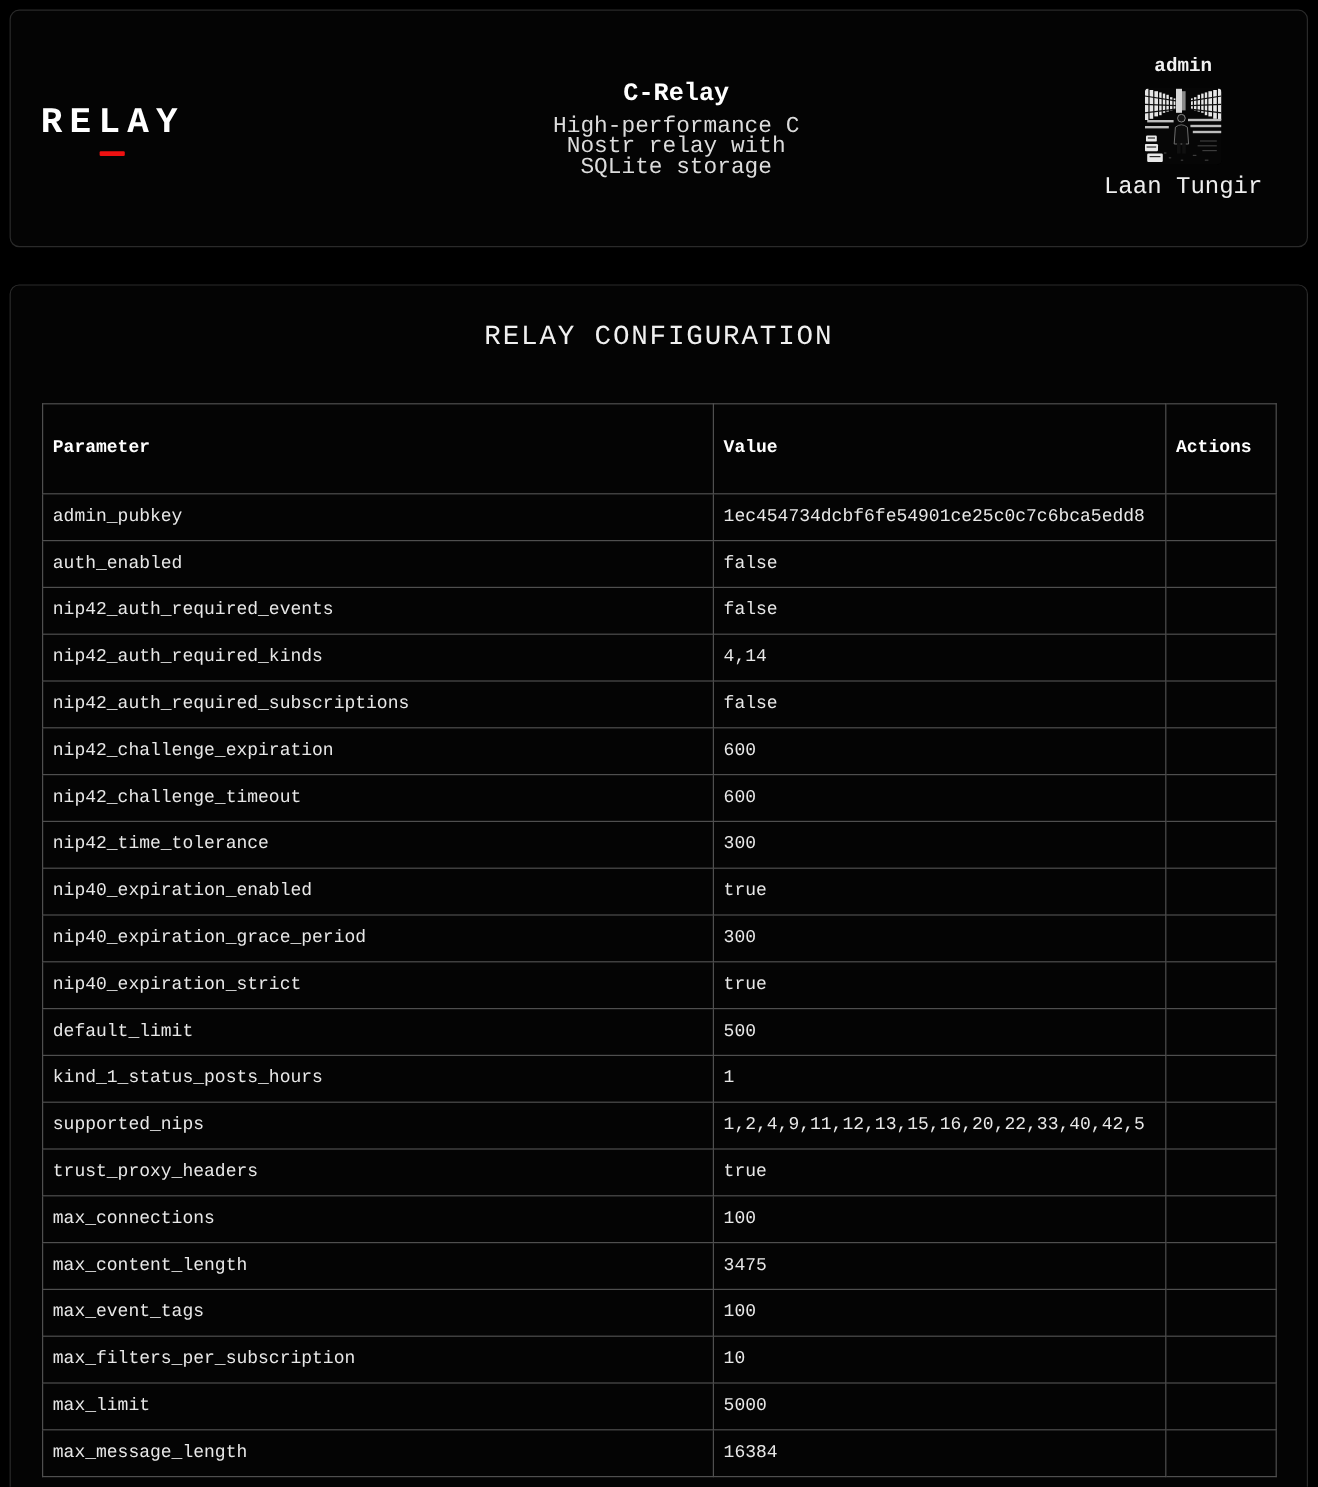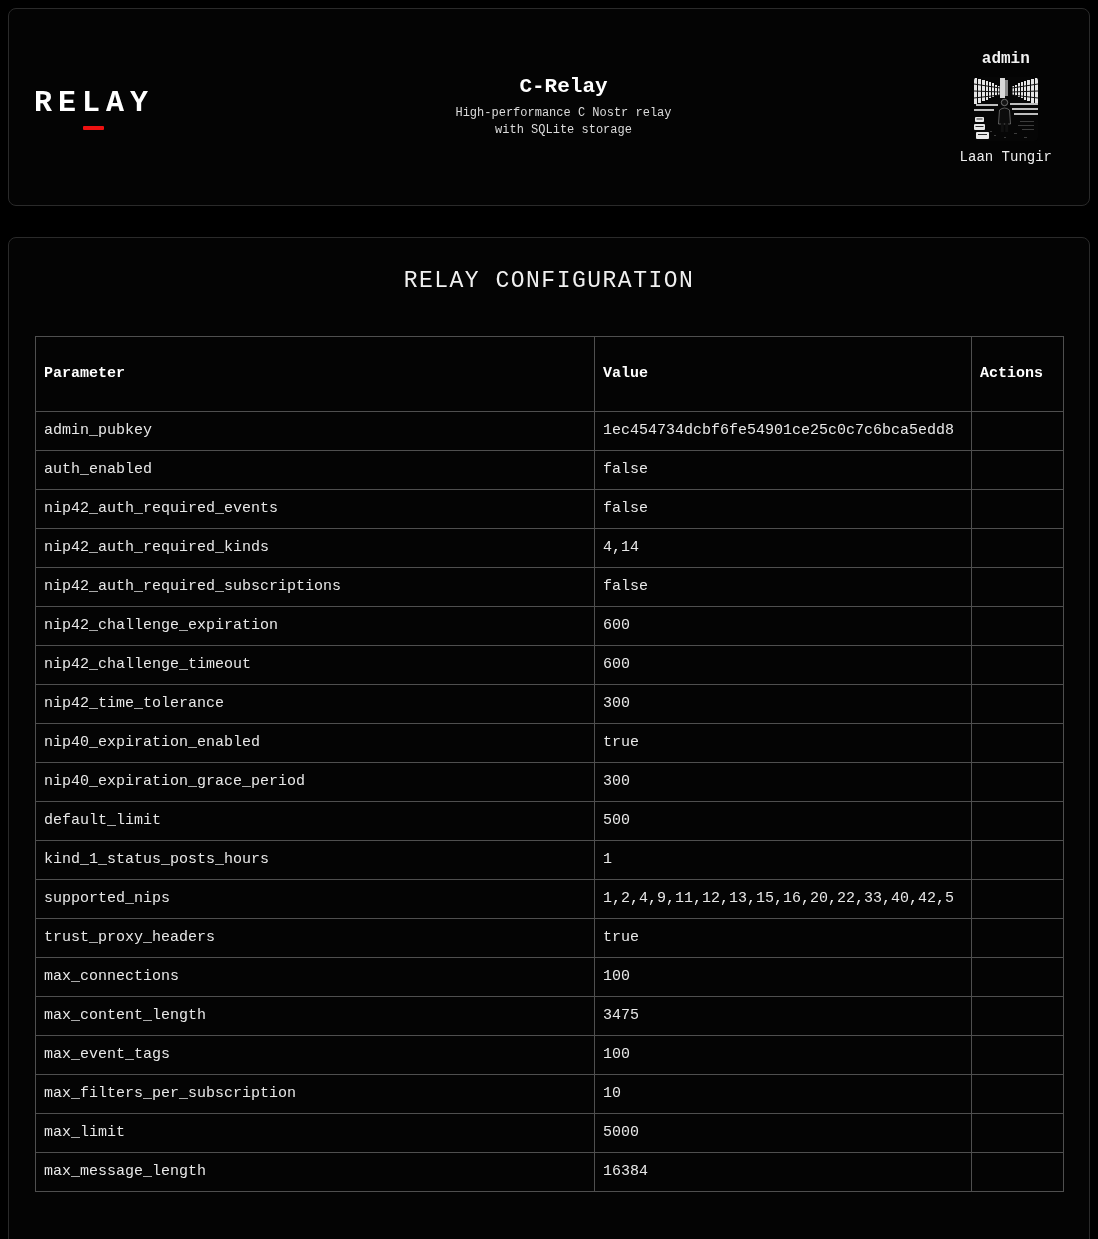--- a/index.html
+++ b/index.html
@@ -37,38 +37,38 @@
     width: 21px; height: 4px; border-radius: 1px;
     margin-left: 49px; margin-top: 5px;
     background: #ee1111;
   }
   .title-block { text-align: center; flex: 0 0 auto; margin-left: 29px; }
   .relay-title {
     margin: 0 0 6px 0;
     font-size: 21px; font-weight: bold; color: #ffffff; line-height: 24px;
   }
   .relay-subtitle {
-    font-size: 12px; line-height: 17px; color: #dcdcdc;
+    font-size: 19px; line-height: 17px; color: #dcdcdc;
     max-width: 234px; margin: 0 auto;
   }
   .npub-block {
     margin-top: 16px;
     font-size: 12px; line-height: 15px; letter-spacing: 0.5px;
     color: #b5b5b5; white-space: nowrap;
   }
   .admin-block { text-align: center; margin-right: 12px; }
   .admin-label { font-size: 16px; font-weight: 600; color: #f2f2f2; line-height: 18px; }
   .avatar {
     width: 64px; height: 64px;
     margin: 9px auto 0;
     border-radius: 4px; overflow: hidden;
     background: #060606; cursor: pointer;
   }
   .avatar svg { display: block; }
-  .admin-name { font-size: 14px; color: #eeeeee; margin-top: 8px; white-space: nowrap; }
+  .admin-name { font-size: 20px; color: #eeeeee; margin-top: 8px; white-space: nowrap; }
   
   .content-panel {
     margin-top: 31px;
     height: 1320px;
     padding: 30px 26px 0;
   }
   .config-heading {
     margin: 0 0 42px 0;
     text-align: center;
     font-size: 23px; font-weight: normal; letter-spacing: 1.5px;
@@ -260,20 +260,25 @@
           <td class="cell-actions"></td>
         </tr>
 
 
         <tr>
           <td class="cell-param">nip40_expiration_grace_period</td>
           <td class="cell-value">300</td>
           <td class="cell-actions"></td>
         </tr>
 
+        <tr>
+          <td class="cell-param">nip40_expiration_strict</td>
+          <td class="cell-value">true</td>
+          <td class="cell-actions"></td>
+        </tr>
 
         <tr>
           <td class="cell-param">default_limit</td>
           <td class="cell-value">500</td>
           <td class="cell-actions"></td>
         </tr>
 
         <tr>
           <td class="cell-param">kind_1_status_posts_hours</td>
           <td class="cell-value">1</td>

